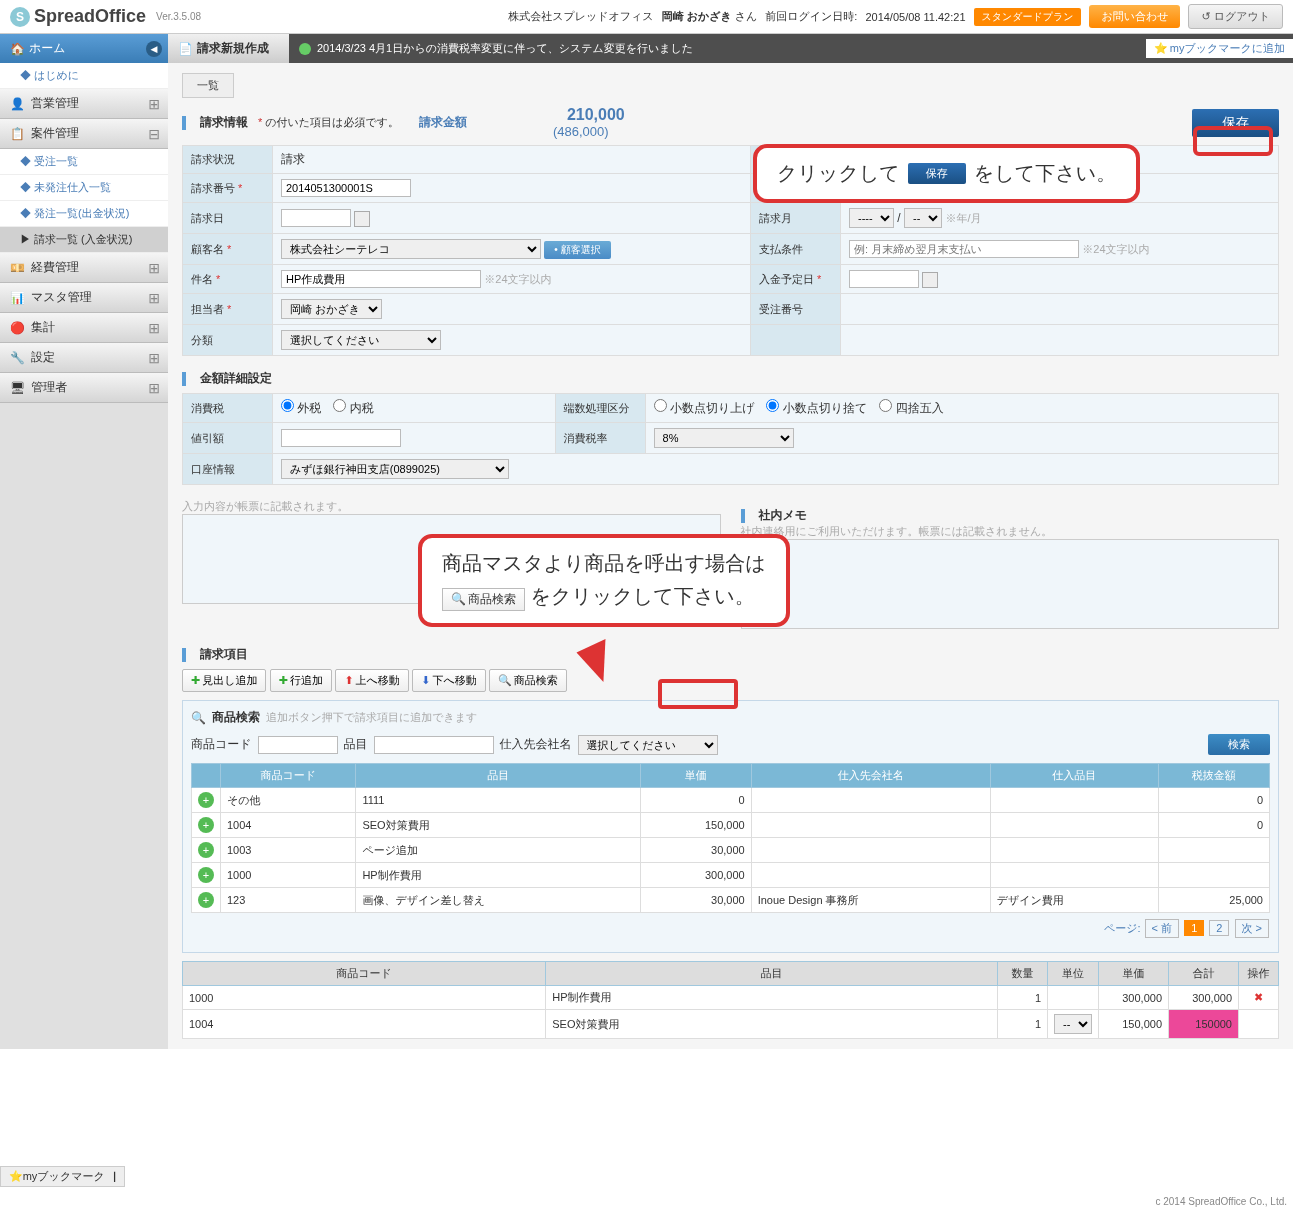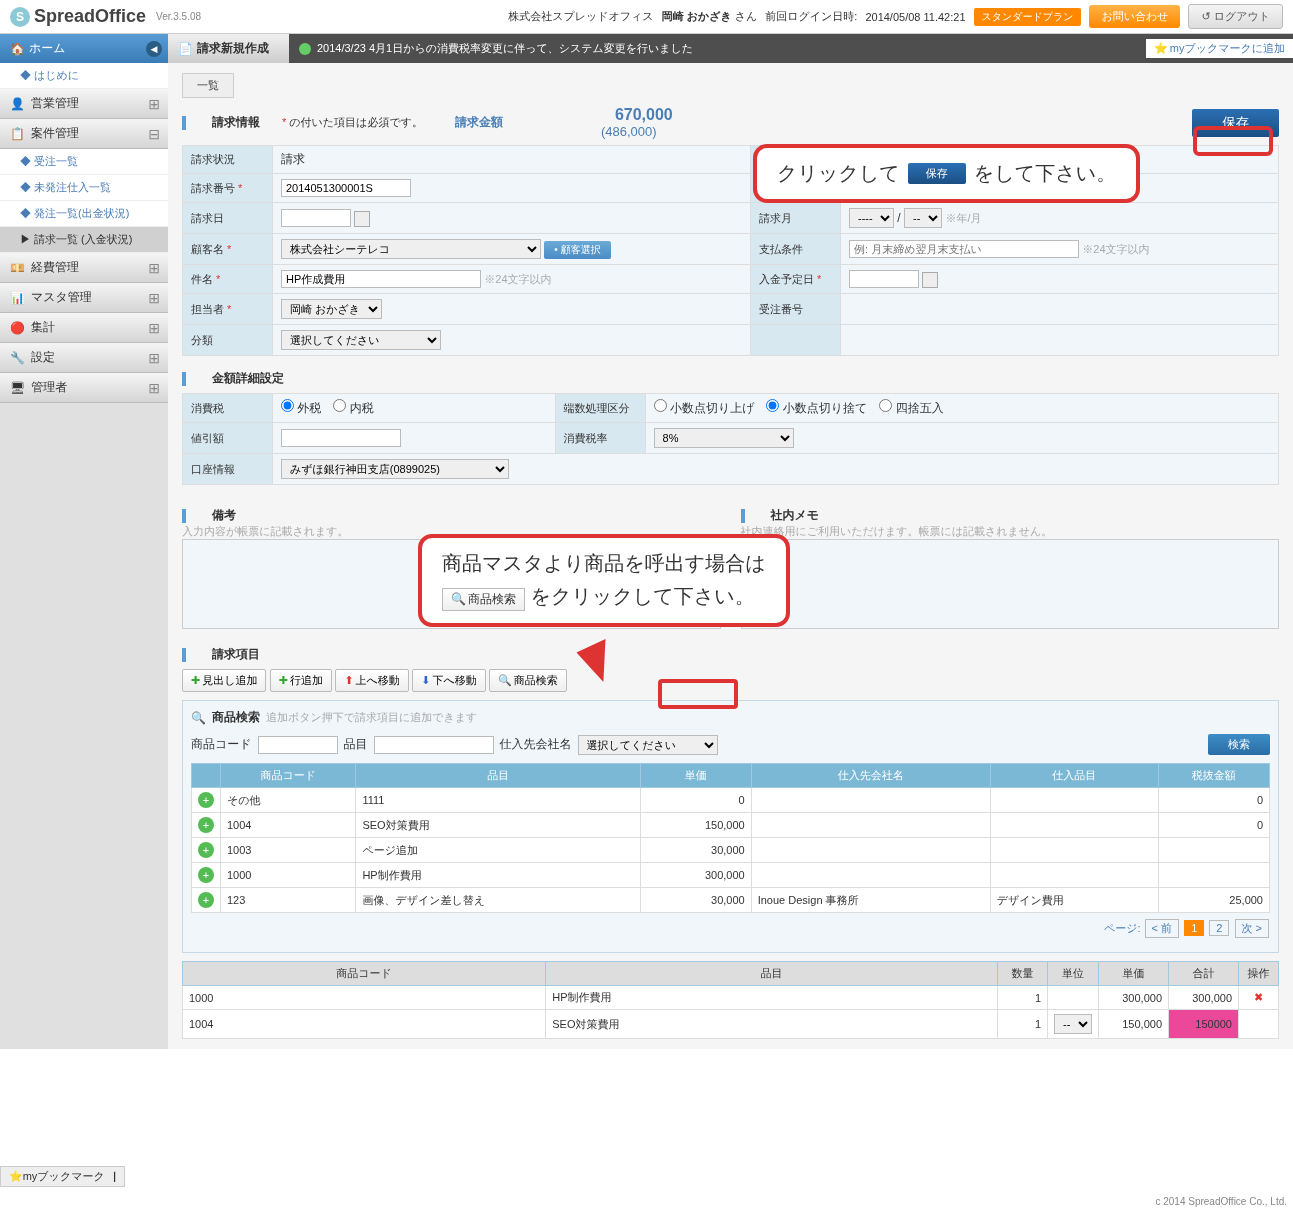--- a/index.html
+++ b/index.html
@@ -22,21 +22,21 @@
 .side-sub { background: #fff; padding: 5px 10px 5px 20px; border-bottom: 1px solid #eee; color: #4a7db6; cursor:pointer; font-size:11px;}
 .side-sub.active { background: #d0d0d0; color: #333;}
 .main { flex: 1; background: #f5f5f5; position:relative;}
 .page-title-bar { background: #4e4e4e; color: #fff; display: flex; align-items: center; }
 .page-title { background: linear-gradient(#f0f0f0,#ccc); color: #333; padding: 6px 20px 6px 10px; font-weight: bold; display:flex;align-items:center;gap:4px;}
 .news-bar { flex:1; padding: 6px 10px; font-size: 11px; display:flex;align-items:center;gap:6px;}
 .news-ico { width:12px;height:12px;background:#6c6;border-radius:50%;display:inline-block;}
 .bookmark-add { background:#fff; color:#4a7db6; padding:2px 8px; font-size:11px; display:flex;align-items:center;gap:2px;}
 .content { padding: 10px 14px; }
 .tab { display:inline-block; padding:4px 14px; background:#eee; border:1px solid #ccc; font-size:11px; cursor:pointer;}
-.section-head { display:flex; align-items:center; margin-top:8px; gap:22px; }
+.section-head { display:flex; align-items:center; margin-top:8px; gap:10px; }
 .blue-bar { width:4px; height:14px; background:#5a9dd6; margin-right:4px;}
 .sec-title { font-weight:bold; }
 .req-note { color:#d33; font-size:11px; }
 .req-note span{color:#c33;}
 .amt-label { color:#4a7db6; font-weight:bold; margin-left:10px;}
 .amt { color:#4a7db6; font-weight:bold; font-size:16px; margin-left:30px; text-align:center;}
 .amt-sub { color:#4a7db6; font-size:13px; text-align:center;}
 .save-btn { background:linear-gradient(#2c6fb3,#1a4f83); color:#fff; padding:5px 30px; border:none; border-radius:2px; cursor:pointer; margin-left:auto;}
 .form-table { width:100%; border-collapse:collapse; margin-top:6px; }
 .form-table td { padding:5px 8px; border:1px solid #ddd; }
@@ -125,21 +125,21 @@
 
     <div class="content">
       <div class="tab">一覧</div>
 
       <div class="section-head">
         <span class="blue-bar"></span>
         <span class="sec-title">請求情報</span>
         <span class="req-note"><span>*</span> <span style="color:#333">の付いた項目は必須です。</span></span>
         <span class="amt-label">請求金額</span>
         <div style="margin-left:60px;">
-          <div class="amt">670,000</div>
+          <div class="amt">210,000</div>
           <div class="amt-sub">(486,000)</div>
         </div>
         <button class="save-btn">保存</button>
       </div>
 
       <table class="form-table">
         <tbody>
             <tr>
           <td class="lbl">請求状況</td>
           <td class="val">請求</td>
@@ -205,24 +205,20 @@
         </tr>
         <tr>
           <td class="lbl">口座情報</td>
           <td class="val" colspan="3"><select style="width:228px"><option>みずほ銀行神田支店(0899025)</option></select></td>
         </tr>
       </tbody>
         </table>
 
       <div class="remarks">
         <div class="remarks-col">
-          <div class="section-head">
-              <span class="blue-bar"></span>
-              <span class="sec-title">備考</span>
-            </div>
           <div class="note11">入力内容が帳票に記載されます。</div>
           <textarea style=""></textarea>
         </div>
         <div class="remarks-col">
           <div class="section-head">
               <span class="blue-bar"></span>
               <span class="sec-title">社内メモ</span>
             </div>
           <div class="note11">社内連絡用にご利用いただけます。帳票には記載されません。</div>
           <textarea style=""></textarea>

